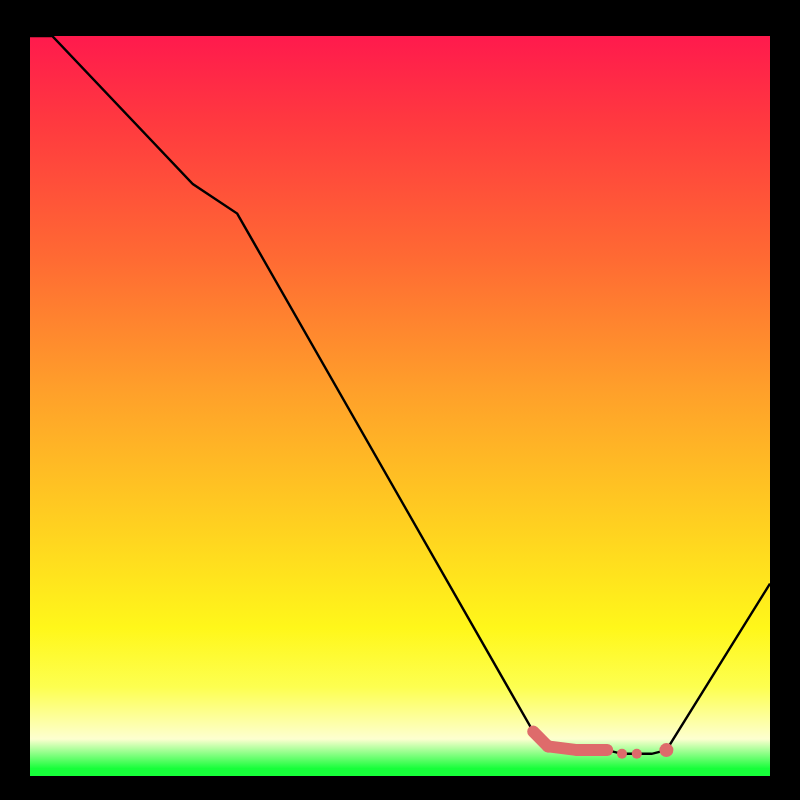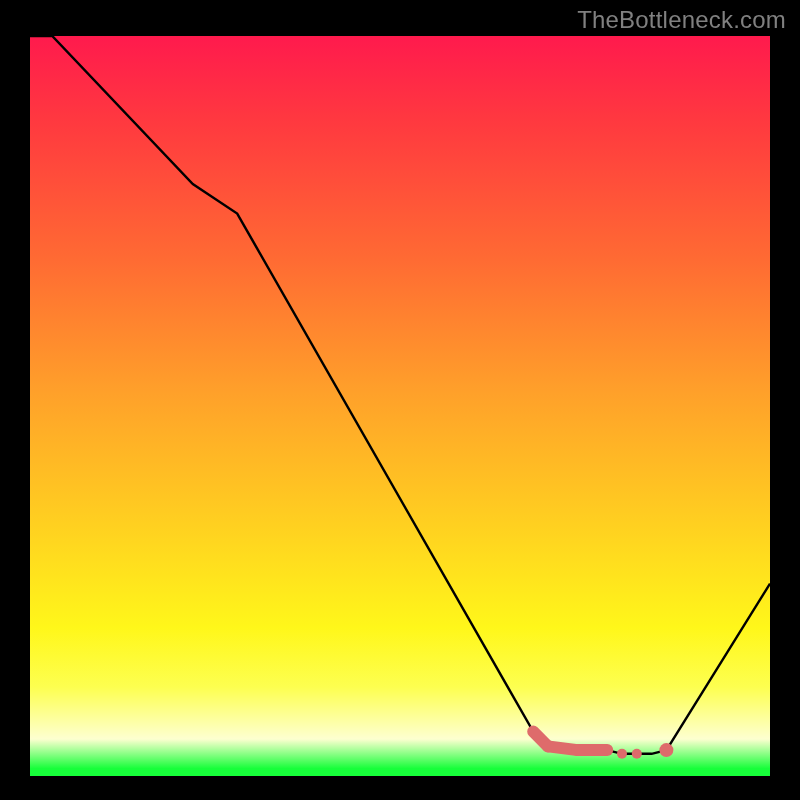--- a/index.html
+++ b/index.html
@@ -60,21 +60,20 @@
     width: 740px;
     height: 740px;
     overflow: visible;
   }
 </style>
 </head>
 <body>
 
 <div class="stage">
 
-  <div class="watermark">TheBottleneck.com</div>
 
   <div class="plot">
     <div class="gradient"></div>
 
     <svg class="overlay" viewBox="0 0 740 740" preserveAspectRatio="none">
       <path fill="none" stroke="#000000" stroke-width="2.4" id="main-curve-path" d="M0.0 0.0 L22.2 0.0 L162.8 148.0 L207.2 177.6 L503.2 695.6 L518.0 710.4 L547.6 714.1 L577.2 714.1 L592.0 717.8 L606.8 717.8 L621.6 717.8 L636.4 714.1 L740.0 547.6"></path>
       <g id="annotations-group">
           <line x1="503.20000000000005" y1="695.6" x2="518" y2="710.4" stroke="#de6b6b" stroke-width="12" stroke-linecap="round"></line>
           <line x1="518" y1="710.4" x2="547.6" y2="714.1" stroke="#de6b6b" stroke-width="12" stroke-linecap="round"></line>
           <line x1="547.6" y1="714.1" x2="577.2" y2="714.1" stroke="#de6b6b" stroke-width="12" stroke-linecap="round"></line>

